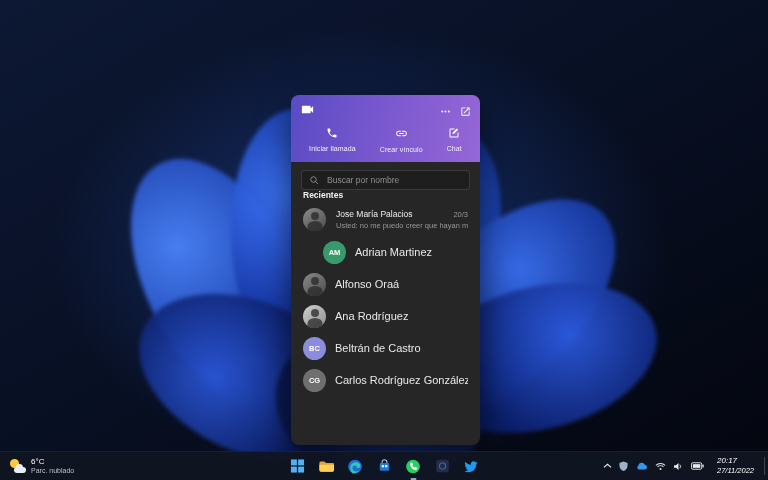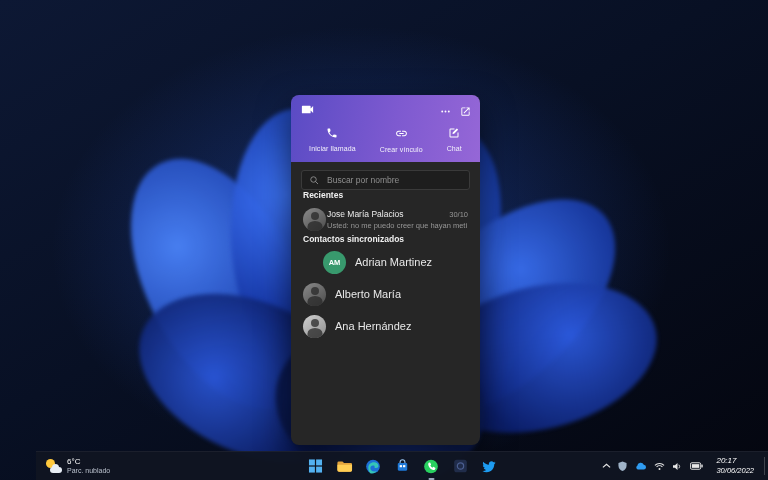--- a/index.html
+++ b/index.html
@@ -39,42 +39,42 @@
     padding:0;color:#f3f1fb;cursor:pointer;font-family:inherit;}
   .action-label{font-size:7px;letter-spacing:.1px;}
 
   .panel-body{flex:1;display:flex;flex-direction:column;min-height:0;}
   .searchbar{margin:8px 10px 0;height:18px;flex:none;display:flex;align-items:center;gap:6px;
     padding:0 7px;background:#1e1e1e;border:1px solid #3a3a3a;border-radius:3px;}
   .searchbar input{flex:1;min-width:0;background:transparent;border:none;outline:none;color:#ddd;
     font-size:8.5px;font-family:inherit;}
   .searchbar input::placeholder{color:#8f8f8f;}
   .section-label{margin:0 12px 0;font-size:8.5px;font-weight:700;color:#f0f0f0;flex:none;}
-  .recent-row{margin-top:5px;padding:3px 12px;display:flex;gap:1px;align-items:center;flex:none;cursor:pointer;}
+  .recent-row{margin-top:5px;padding:3px 12px;display:flex;gap:10px;align-items:center;flex:none;cursor:pointer;}
   .recent-main{flex:1;min-width:0;}
   .recent-top{display:flex;align-items:baseline;gap:6px;}
   .rname{flex:1;min-width:0;font-size:8.5px;color:#ececec;white-space:nowrap;overflow:hidden;}
   .rdate{font-size:7.5px;color:#969696;flex:none;}
   .rpreview{margin-top:2px;font-size:7.5px;color:#969696;white-space:nowrap;overflow:hidden;}
   .contact-list{flex:1;min-height:0;overflow:hidden;margin-top:2px;}
   .contact-row{height:32px;padding:0 12px;display:flex;align-items:center;gap:9px;cursor:pointer;}
   .cname{font-size:11px;color:#e8e8e8;white-space:nowrap;overflow:hidden;text-align:right;}
   .avatar{width:23px;height:23px;border-radius:50%;flex:none;display:grid;place-items:center;
     font-size:7.5px;font-weight:700;color:#fff;position:relative;overflow:hidden;background:#555;}
   .avatar.photo{background:linear-gradient(140deg,#a8a8a8,#636363);}
   .avatar.photo.dark{background:linear-gradient(140deg,#8a8a8a,#4c4c4c);}
   .avatar.photo.light{background:linear-gradient(140deg,#cfcfcf,#8f8f8f);}
   .avatar.photo::before{content:"";position:absolute;top:4px;left:50%;transform:translateX(-50%);
     width:8px;height:8px;border-radius:50%;background:rgba(40,40,40,.75);}
   .avatar.photo::after{content:"";position:absolute;top:13px;left:50%;transform:translateX(-50%);
     width:15px;height:11px;border-radius:50% 50% 0 0;background:rgba(40,40,40,.75);}
 
   
   .taskbar{position:absolute;left:0;right:0;bottom:0;height:28px;background:rgba(16,21,34,.95);
-    border-top:1px solid rgba(255,255,255,.05);z-index:10;margin-left:36px;}
+    border-top:1px solid rgba(255,255,255,.05);z-index:10;}
   .weather{position:absolute;left:2px;top:2px;bottom:2px;display:flex;align-items:center;gap:5px;
     padding:0 7px;border-radius:4px;cursor:pointer;background:transparent;border:none;}
   .wicon{position:relative;width:17px;height:15px;flex:none;}
   .wicon .sun{position:absolute;left:1px;top:0;width:9px;height:9px;border-radius:50%;background:#ffc93d;}
   .wicon .cloud{position:absolute;right:0;bottom:1px;width:12px;height:6px;border-radius:6px;background:#e8eef5;}
   .wicon .cloud::before{content:"";position:absolute;left:2px;top:-3px;width:7px;height:7px;border-radius:50%;background:#e8eef5;}
   .wtext{display:flex;flex-direction:column;line-height:1.25;text-align:left;}
   .wtemp{font-size:8px;color:#fff;}
   .wcond{font-size:7px;color:#b9c0cc;}
   .task-center{position:absolute;left:50%;top:0;transform:translateX(-50%);height:100%;
@@ -170,40 +170,47 @@
         <input type="text" placeholder="Buscar por nombre" style="">
       </div>
 
       <div class="section-label">Recientes</div>
 
       <div class="recent-row">
         <span class="avatar photo dark"></span>
         <div class="recent-main">
           <div class="recent-top">
             <span class="rname">Jose María Palacios</span>
-            <span class="rdate">30/10</span>
+            <span class="rdate">20/3</span>
           </div>
           <div class="rpreview">Usted: no me puedo creer que hayan meti…</div>
         </div>
       </div>
 
-      <div class="section-label">Contactos sincronizados</div>
 
       <div class="contact-list">
         <div class="contact-row">
           <span class="avatar" style="background: rgb(56, 153, 109); margin-left: 20px;">AM</span>
           <span class="cname">Adrian Martinez</span>
         </div>
         <div class="contact-row">
           <span class="avatar photo dark"></span>
-          <span class="cname">Alberto María</span>
+          <span class="cname">Alfonso Oraá</span>
         </div>
         <div class="contact-row">
           <span class="avatar photo light"></span>
-          <span class="cname">Ana Hernández</span>
+          <span class="cname">Ana Rodríguez</span>
+        </div>
+        <div class="contact-row">
+          <span class="avatar" style="background: rgb(141, 139, 220);">BC</span>
+          <span class="cname">Beltrán de Castro</span>
+        </div>
+        <div class="contact-row">
+          <span class="avatar" style="background: rgb(111, 111, 111);">CG</span>
+          <span class="cname">Carlos Rodríguez González</span>
         </div>
       </div>
     </div>
   </section>
 
   <div class="taskbar">
 
     <button class="weather">
       <span class="wicon">
           <i class="sun"></i>
@@ -296,19 +303,19 @@
       </button>
       <button class="ticon">
         <svg width="13" height="8" viewBox="0 0 14 8">
             <rect x="0.5" y="0.5" width="11" height="7" rx="1.5" stroke="#e8e8e8" fill="none"></rect>
             <rect x="2" y="2" width="8" height="4" fill="#e8e8e8"></rect>
             <rect x="12.2" y="2.5" width="1.5" height="3" fill="#e8e8e8"></rect>
           </svg>
       </button>
       <button class="clock">
         <div class="time">20:17</div>
-        <div class="date">30/06/2022</div>
+        <div class="date">27/11/2022</div>
       </button>
     </div>
 
     <div class="show-desktop"></div>
   </div>
 </div>
 
 </body></html>

